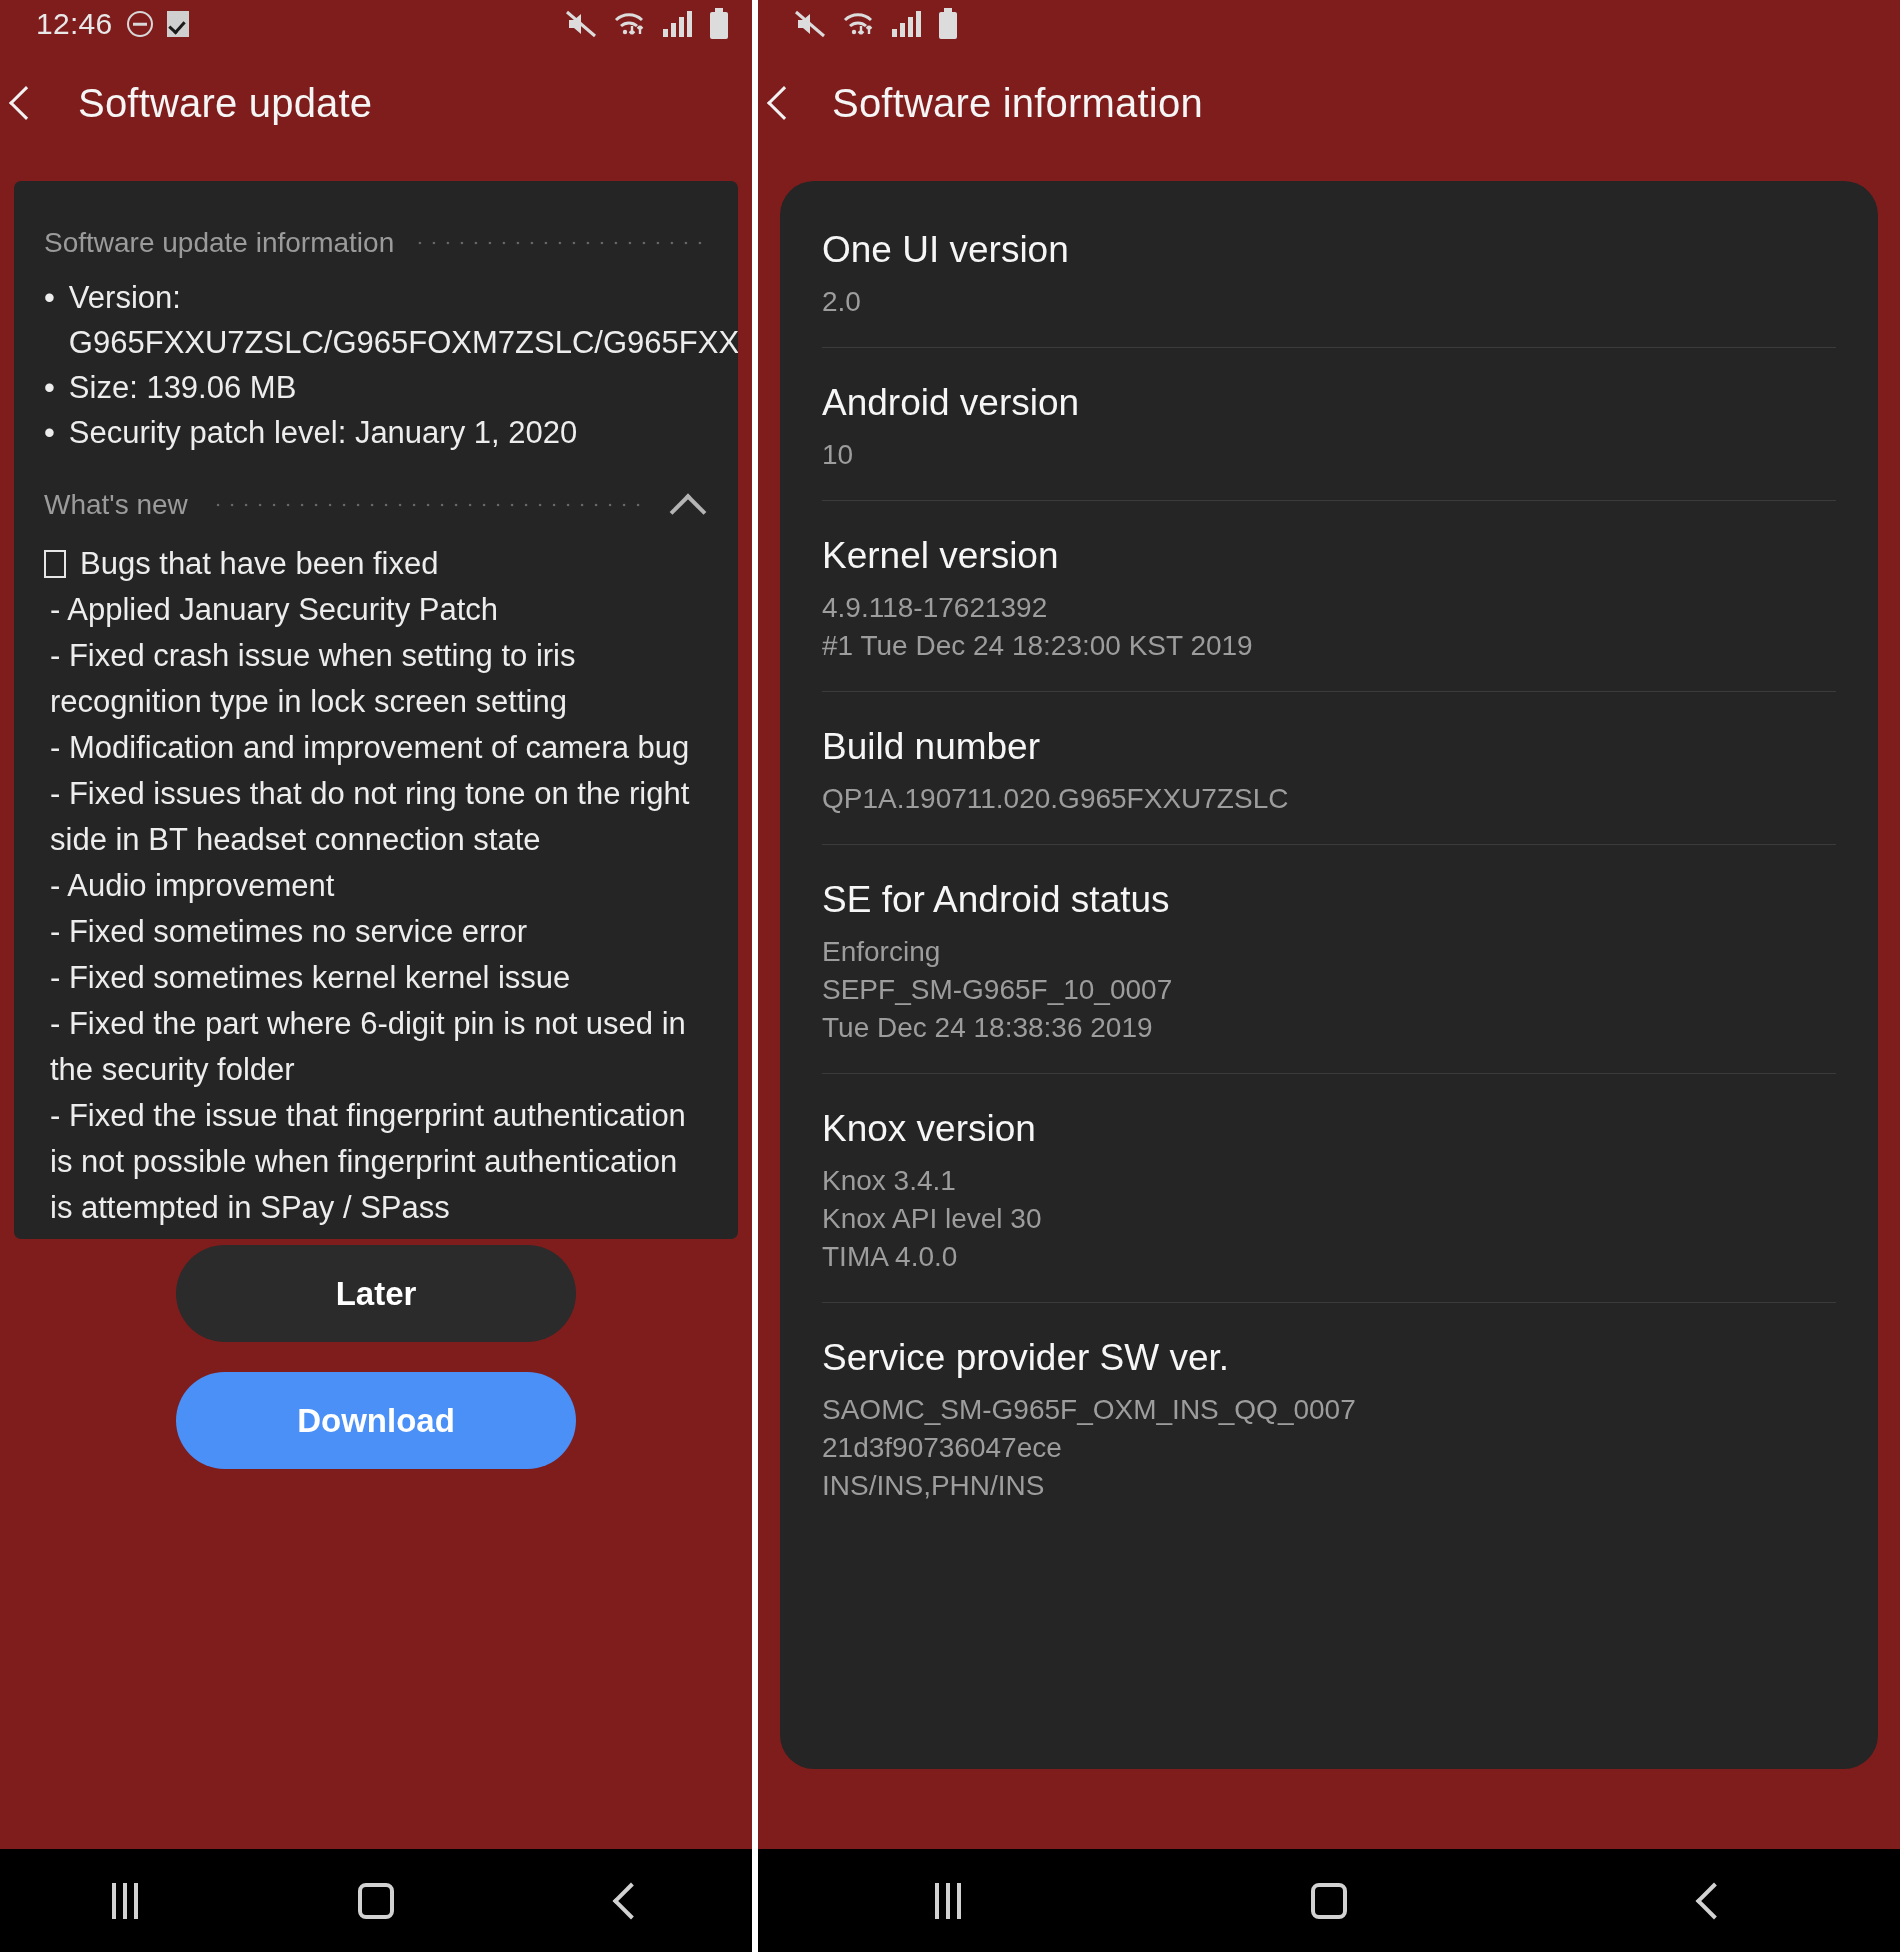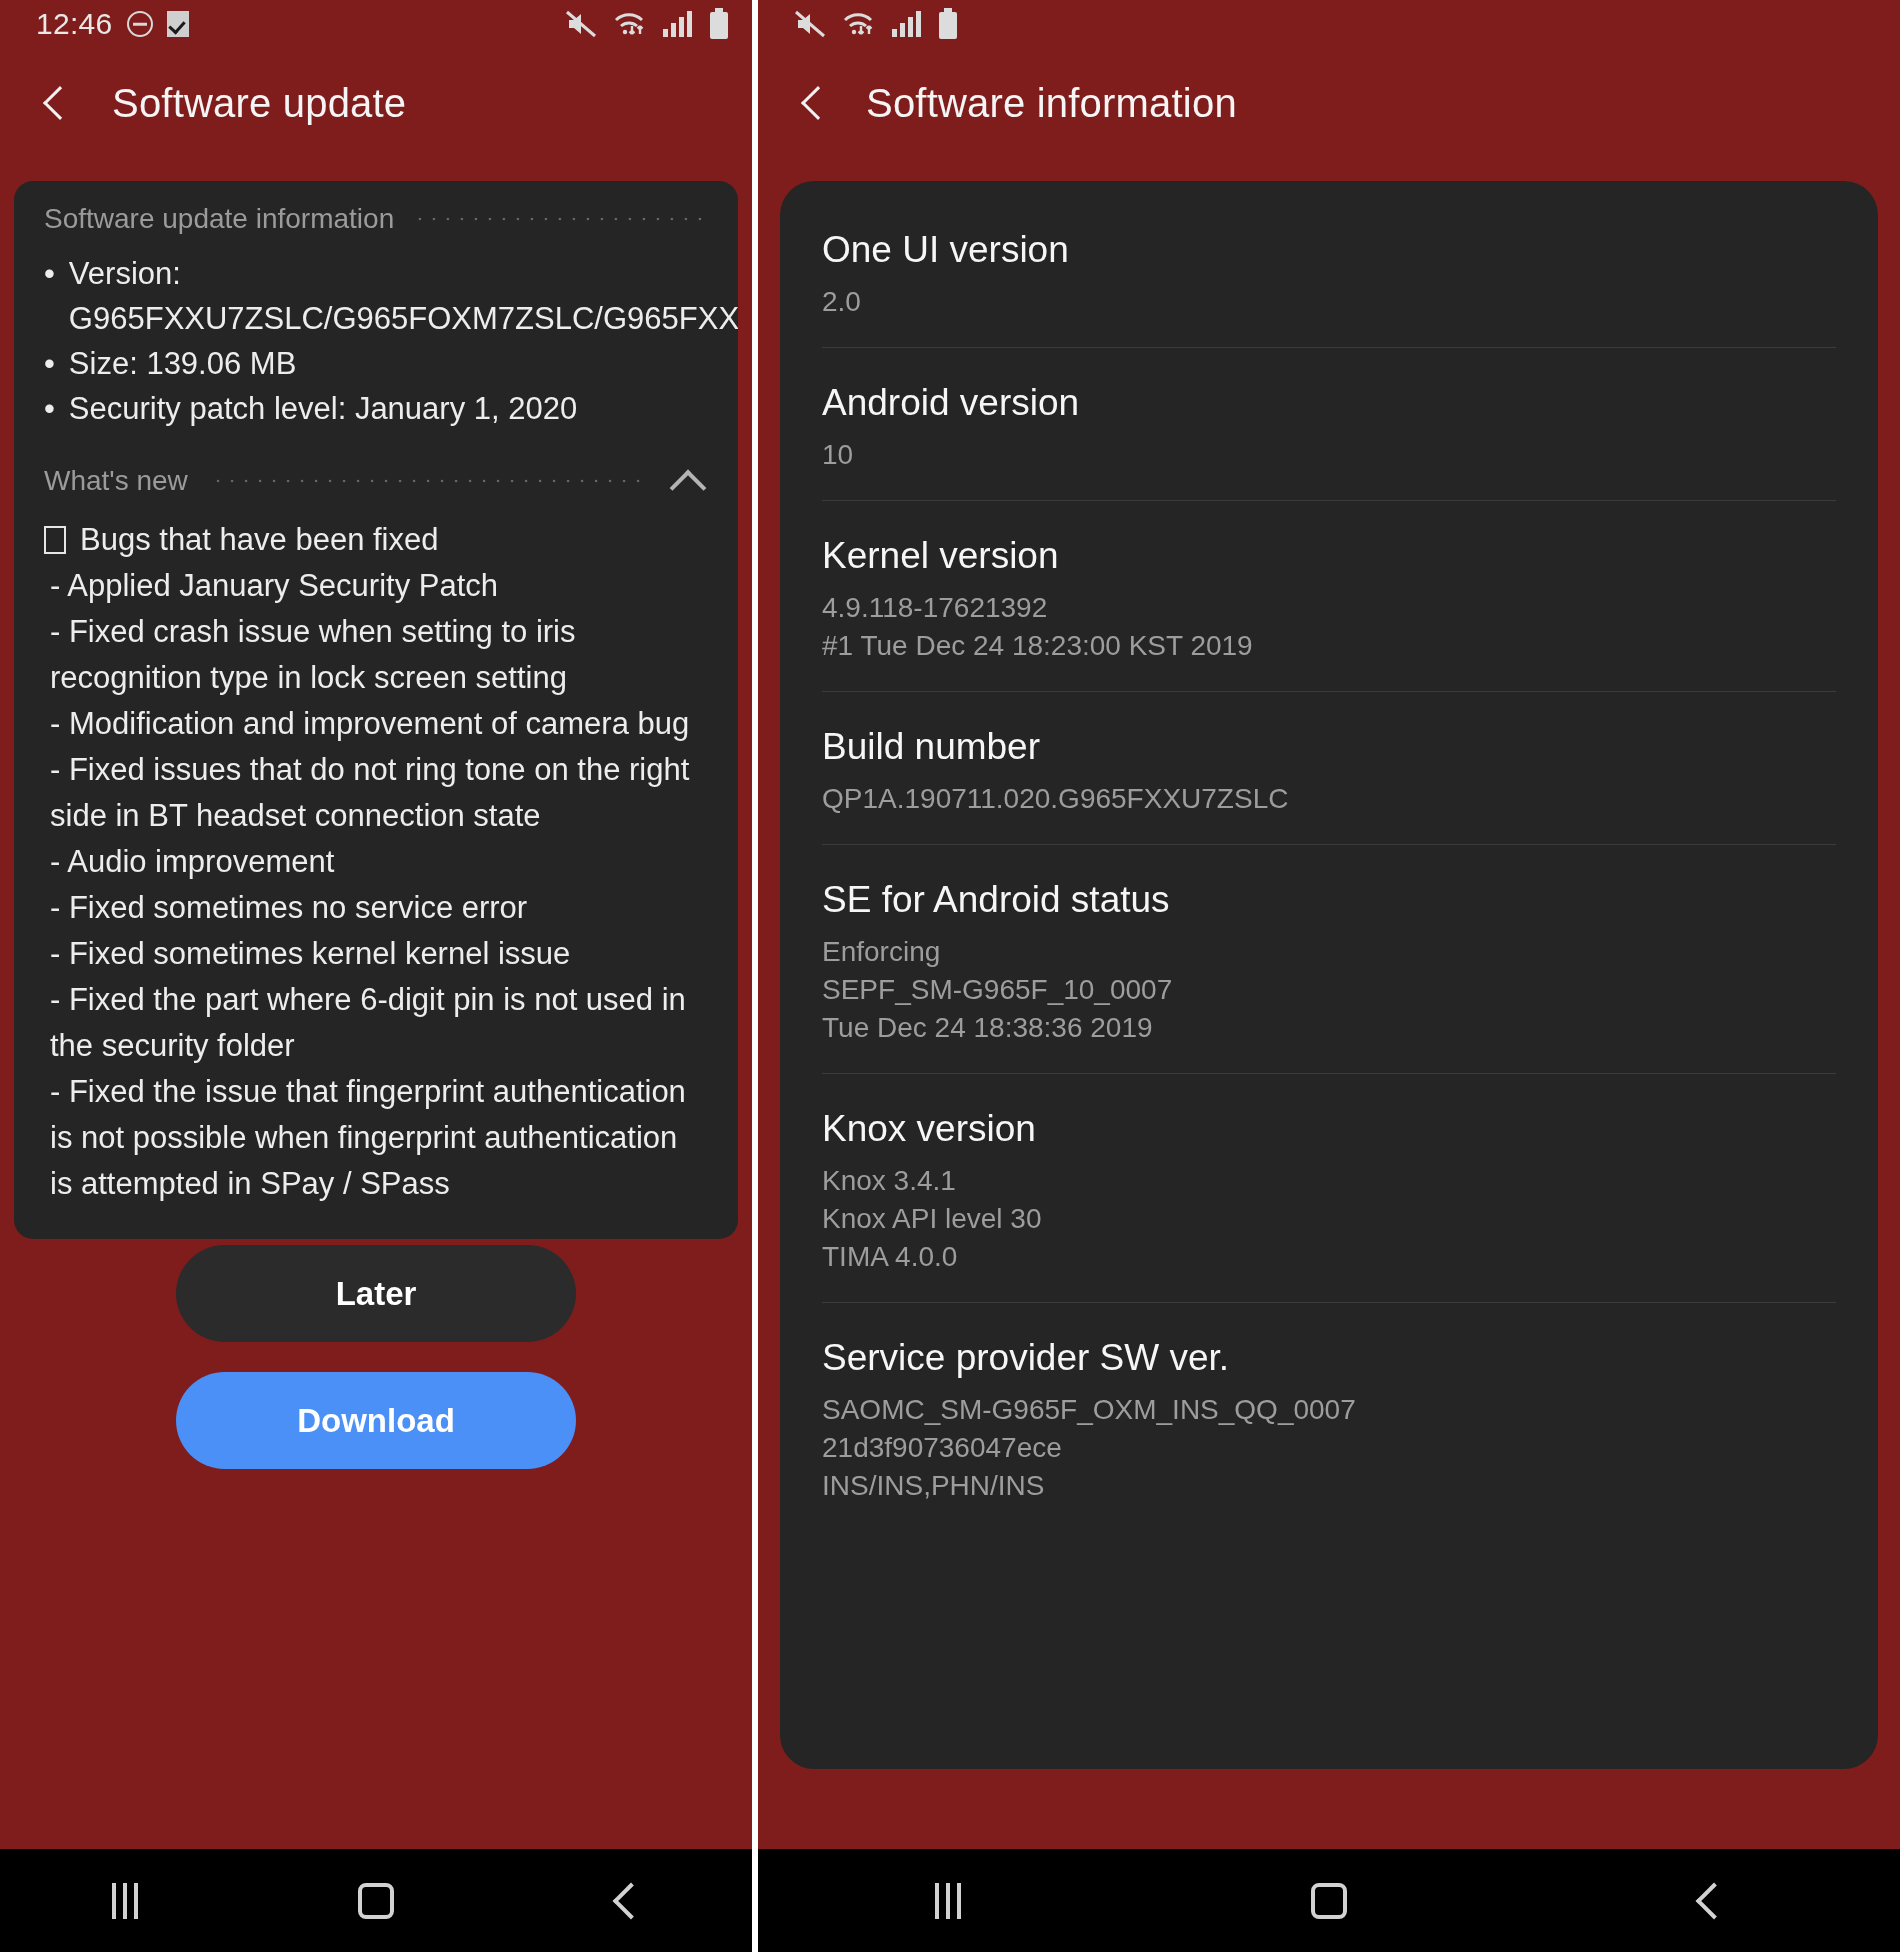--- a/index.html
+++ b/index.html
@@ -78,21 +78,20 @@
     display: flex;
     align-items: center;
     gap: 15px;
   }
   .sb-ico { display: block; }
 
   
   .appbar {
     display: flex;
     align-items: center;
-    padding-left: 34px;
     height: 111px;
   }
   .back-chevron {
     width: 44px; height: 44px;
     position: relative;
     flex: 0 0 auto;
     cursor: pointer;
   }
   .back-chevron::before {
     content: "";
@@ -109,22 +108,22 @@
     margin-left: 34px;
     font-weight: 400;
     letter-spacing: 0.2px;
   }
   .panel-right .appbar-title { margin-left: 30px; }
 
   
   .update-card {
     margin: 22px 14px 0 14px;
     background: #252525;
-    border-radius: 19px;
-    padding: 22px 30px 0 30px;
+    border-radius: 7px;
+    padding: 46px 30px 0 30px;
     height: 1058px;
     overflow: hidden;
     position: relative;
   }
   .section-head {
     display: flex;
     align-items: center;
     gap: 18px;
     margin-bottom: 16px;
   }

